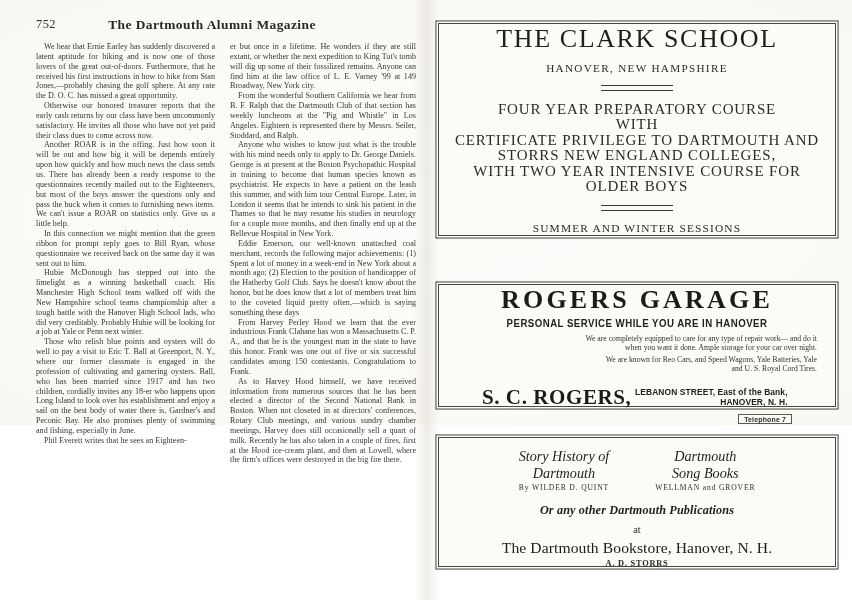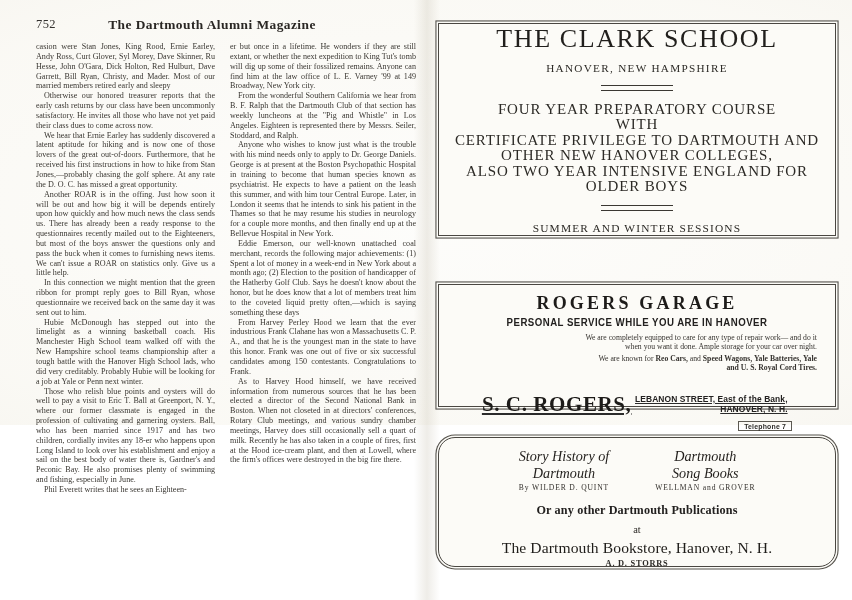--- a/index.html
+++ b/index.html
@@ -112,21 +112,21 @@
     left: 6px;
     width: 398px;
     box-sizing: border-box;
     border: 1px solid #4a4742;
     background: #fcfbf7;
     box-shadow: 0 0 0 1.5px #fcfbf7, 0 0 0 2.6px #55524c;
   }
 
   #ad-clark   { top: 23px;  height: 213px; }
   #ad-rogers  { top: 284px; height: 123px; }
-  #ad-books   { top: 437px; height: 130px; border-radius: 17px; }
+  #ad-books   { top: 437px; height: 130px; }
 
   .ad-inner {
     padding: 0 14px;
     text-align: center;
   }
 
   
   #clark-name {
     font-size: 26px;
     letter-spacing: 1.6px;
@@ -152,22 +152,21 @@
     color: #2c2a26;
   }
   #clark-sessions {
     font-size: 11.4px;
     letter-spacing: 1.15px;
     color: #2c2a26;
   }
 
   
   #rogers-name {
-    margin-top: 8px;
-    font-size: 18px;
+    font-size: 26px;
     letter-spacing: 3.2px;
     font-weight: bold;
     color: #1d1b19;
   }
   #rogers-tagline {
     margin-top: 3px;
     font-family: "Liberation Sans", "DejaVu Sans", sans-serif;
     font-size: 10.4px;
     font-weight: bold;
     letter-spacing: 0.5px;
@@ -175,31 +174,30 @@
     color: #232120;
   }
   #rogers-body {
     margin-top: 5px;
     text-align: right;
     font-size: 7.7px;
     line-height: 9.4px;
     color: #36332f;
     padding: 0 4px;
   }
-  #rogers-body b { font-weight: bold; margin-top: 16px; }
+  #rogers-body b { font-weight: normal; margin-top: 16px; }
   .rogers-para { margin: 0; }
   .rogers-para.second { margin-top: 2px; }
 
   #rogers-footer {
-    margin-top: 20px;
+    margin-top: 12px;
     display: flex;
     align-items: flex-start;
     justify-content: center;
     padding: 0 2px;
-    text-decoration: underline;
   }
   #rogers-signature {
     font-size: 21px;
     font-weight: bold;
     letter-spacing: 0.6px;
     color: #1d1b19;
     white-space: nowrap;
     line-height: 22px;
   }
   #rogers-address-block {
@@ -246,20 +244,21 @@
     font-size: 7.6px;
     letter-spacing: 0.85px;
     color: #33302c;
   }
   #books-any {
     margin-top: 11px;
     font-size: 12.2px;
     font-weight: bold;
     letter-spacing: 0.15px;
     color: #232120;
+    font-style: italic;
   }
   #books-at {
     margin-top: 6px;
     font-size: 10.4px;
     color: #2c2a26;
   }
   #books-store {
     margin-top: 4px;
     font-size: 15.6px;
     letter-spacing: 0.1px;
@@ -281,23 +280,22 @@
   <div id="paper-texture"></div>
 
   <div id="article-page">
 
     <div id="masthead">
       <span id="folio">752</span>
       <span id="magazine-title">The Dartmouth Alumni Magazine</span>
     </div>
 
     <div id="column-left" class="text-column">
-      <p class="cont">casion were Stan Jones, King Rood, Ernie Earley, Andy Ross, Curt Glover, Syl Morey, Dave Skinner, Ru Hesse, John O'Gara, Dick Holton, Red Hulburt, Dave Garrett, Bill Ryan, Christy, and Mader. Most of our married members retired early and sleepy</p>
+      <p>We hear that Ernie Earley has suddenly discovered a latent aptitude for hiking and is now one of those lovers of the great out-of-doors. Furthermore, that he received his first instructions in how to hike from Stan Jones,—probably chasing the golf sphere. At any rate the D. O. C. has missed a great opportunity.</p>
       <p>Otherwise our honored treasurer reports that the early cash returns by our class have been uncommonly satisfactory. He invites all those who have not yet paid their class dues to come across now.</p>
-      <p>We hear that Ernie Earley has suddenly discovered a latent aptitude for hiking and is now one of those lovers of the great out-of-doors. Furthermore, that he received his first instructions in how to hike from Stan Jones,—probably chasing the golf sphere. At any rate the D. O. C. has missed a great opportunity.</p>
       <p>Another ROAR is in the offing. Just how soon it will be out and how big it will be depends entirely upon how quickly and how much news the class sends us. There has already been a ready response to the questionnaires recently mailed out to the Eighteeners, but most of the boys answer the questions only and pass the buck when it comes to furnishing news items. We can't issue a ROAR on statistics only. Give us a little help.</p>
       <p>In this connection we might mention that the green ribbon for prompt reply goes to Bill Ryan, whose questionnaire we received back on the same day it was sent out to him.</p>
       <p>Hubie McDonough has stepped out into the limelight as a winning basketball coach. His Manchester High School team walked off with the New Hampshire school teams championship after a tough battle with the Hanover High School lads, who did very creditably. Probably Hubie will be looking for a job at Yale or Penn next winter.</p>
       <p>Those who relish blue points and oysters will do well to pay a visit to Eric T. Ball at Greenport, N. Y., where our former classmate is engaged in the profession of cultivating and garnering oysters. Ball, who has been married since 1917 and has two children, cordially invites any 18-er who happens upon Long Island to look over his establishment and enjoy a sail on the best body of water there is, Gardner's and Peconic Bay. He also promises plenty of swimming and fishing, especially in June.</p>
       <p>Phil Everett writes that he sees an Eighteen-</p>
     </div>
 
     <div id="column-right" class="text-column">
       <p class="cont">er but once in a lifetime. He wonders if they are still extant, or whether the next expedition to King Tut's tomb will dig up some of their fossilized remains. Anyone can find him at the law office of L. E. Varney '99 at 149 Broadway, New York city.</p>
       <p>From the wonderful Southern California we hear from B. F. Ralph that the Dartmouth Club of that section has weekly luncheons at the "Pig and Whistle" in Los Angeles. Eighteen is represented there by Messrs. Seiler, Stoddard, and Ralph.</p>
@@ -313,22 +311,22 @@
   <div id="ads-page">
 
     <div id="ad-clark" class="ad-box">
       <div class="ad-inner">
         <div id="clark-name">THE CLARK SCHOOL</div>
         <div id="clark-location">HANOVER, NEW HAMPSHIRE</div>
         <div class="rule-double"></div>
         <div class="clark-line">FOUR YEAR PREPARATORY COURSE</div>
         <div class="clark-line">WITH</div>
         <div class="clark-line">CERTIFICATE PRIVILEGE TO DARTMOUTH AND</div>
-        <div class="clark-line">OTHER NEW HANOVER COLLEGES,</div>
-        <div class="clark-line">ALSO TWO YEAR INTENSIVE ENGLAND FOR</div>
+        <div class="clark-line">STORRS NEW ENGLAND COLLEGES,</div>
+        <div class="clark-line">WITH TWO YEAR INTENSIVE COURSE FOR</div>
         <div class="clark-line">OLDER BOYS</div>
         <div class="rule-double"></div>
         <div id="clark-sessions">SUMMER AND WINTER SESSIONS</div>
       </div>
     </div>
 
     <div id="ad-rogers" class="ad-box">
       <div class="ad-inner">
         <div id="rogers-name">ROGERS GARAGE</div>
         <div id="rogers-tagline">PERSONAL SERVICE WHILE YOU ARE IN HANOVER</div>

